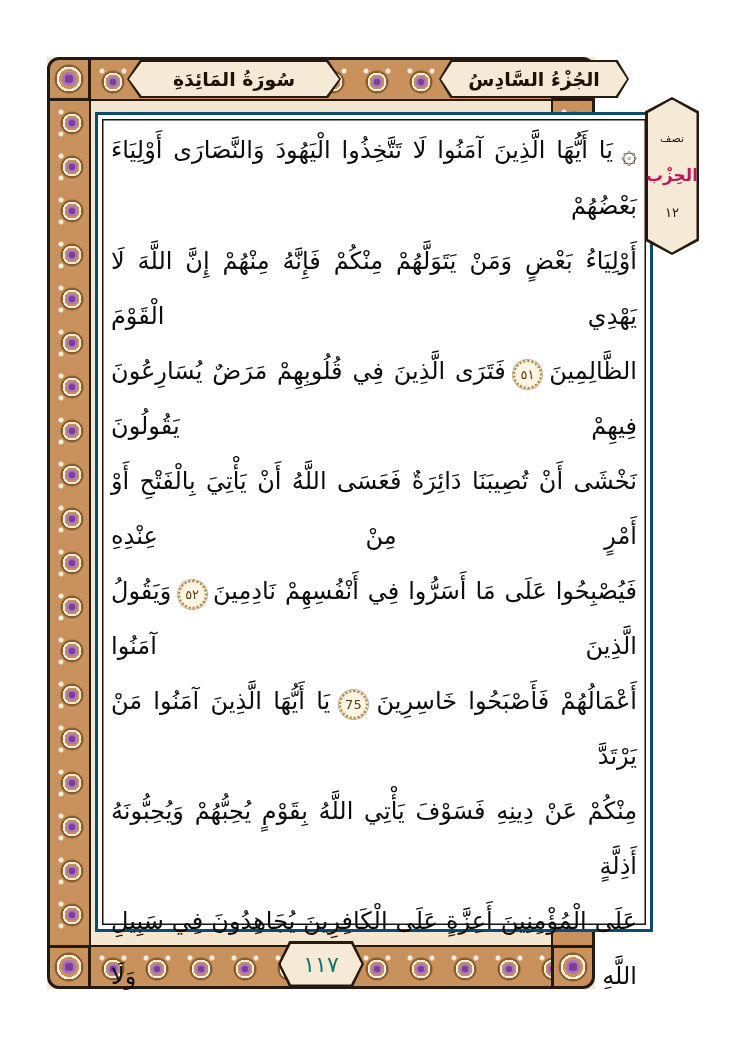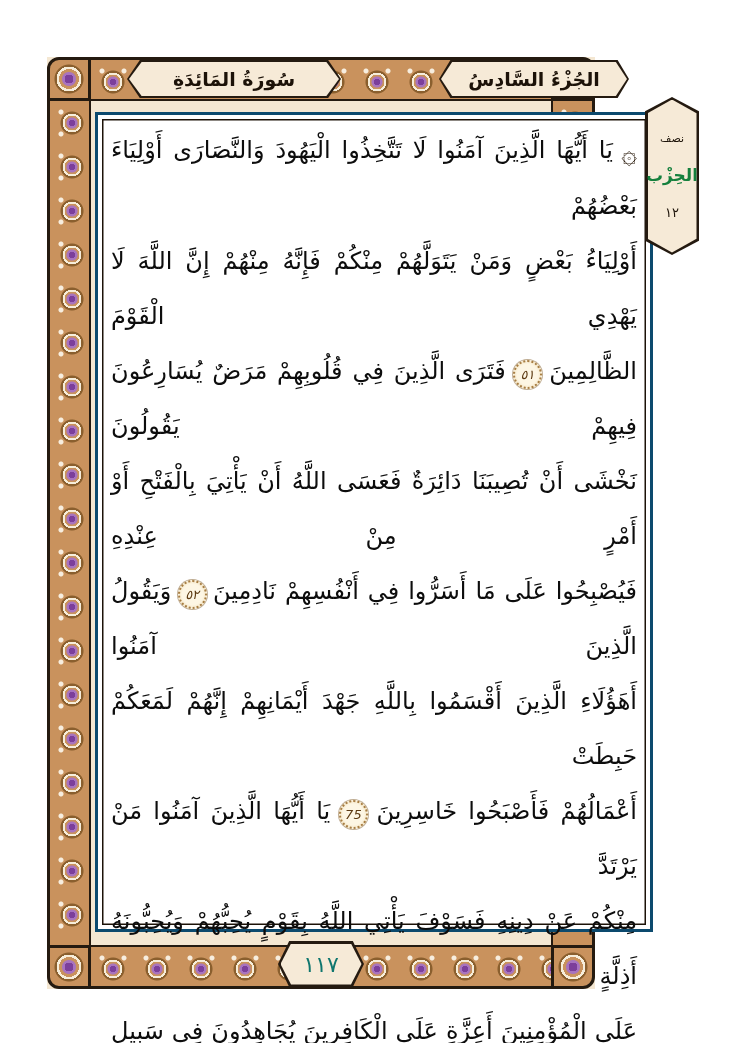--- a/index.html
+++ b/index.html
@@ -51,38 +51,38 @@
   .cart-juz{left:392px;top:3px;width:190px;}
 
   
   .hizb-badge{position:absolute;left:598px;top:40px;width:54px;height:158px;
     background:var(--outline-black);
     clip-path:polygon(50% 0, 100% 9%, 100% 91%, 50% 100%, 0 91%, 0 9%);z-index:6;}
   .hizb-badge .inner{position:absolute;inset:2.5px;background:#f6ead7;
     clip-path:polygon(50% 0, 100% 9%, 100% 91%, 50% 100%, 0 91%, 0 9%);
     display:flex;flex-direction:column;align-items:center;justify-content:center;gap:20px;}
   .hizb-small{font-size:11px;color:#1c1208;}
-  .hizb-word{font-size:17px;font-weight:bold;color:#15803d;}
+  .hizb-word{font-size:17px;font-weight:bold;color:#be185d;}
   .hizb-num{font-size:13px;color:#1c1208;}
 
   
   .text-frame{position:absolute;left:48px;top:55px;width:558px;height:820px;
     background:#ffffff;border:3px solid #0c4a6e;
     box-shadow: inset 0 0 0 4px #ffffff, inset 0 0 0 5.5px #1c1208;z-index:3;}
   .lines{position:absolute;inset:9px 13px;display:flex;flex-direction:column;direction:rtl;}
   .line{flex:1;text-align:justify;text-align-last:justify;line-height:52px;
     color:var(--text-black);white-space:normal;}
   .txt{font-size:24px;}
   .hizb-star{font-size:27px;color:#2b1c0d;vertical-align:middle;}
   .ayah{display:inline-flex;align-items:center;justify-content:center;
     width:29px;height:29px;border-radius:50%;
     border:2.5px dotted var(--medallion-ring);
     background:radial-gradient(circle,#fdf6e4 0 58%, #edd9ae 100%);
     box-shadow:0 0 0 1px rgba(138,106,58,.55);
-    color:#5c3a12;font-size:13px;line-height:1;vertical-align:middle;font-style:italic;}
+    color:#5c3a12;font-size:13px;line-height:1;vertical-align:middle;}
 
   
   .page-num-badge{position:absolute;left:50%;transform:translateX(-50%);top:884px;
     width:86px;height:46px;background:var(--outline-black);
     clip-path:polygon(13% 0, 87% 0, 100% 50%, 87% 100%, 13% 100%, 0 50%);z-index:6;}
   .page-num-badge .inner{position:absolute;inset:2.5px;background:#f6ead7;
     clip-path:polygon(13% 0, 87% 0, 100% 50%, 87% 100%, 13% 100%, 0 50%);
     display:flex;align-items:center;justify-content:center;}
   .page-num{font-size:22px;color:#0f766e;letter-spacing:3px;}
 </style>
@@ -121,21 +121,20 @@
       </div>
     </div>
 
     <div class="text-frame">
       <div class="lines">
           <div class="line"><span class="hizb-star">۞</span> <span class="txt">يَا أَيُّهَا الَّذِينَ آمَنُوا لَا تَتَّخِذُوا الْيَهُودَ وَالنَّصَارَى أَوْلِيَاءَ بَعْضُهُمْ</span></div>
           <div class="line"><span class="txt">أَوْلِيَاءُ بَعْضٍ وَمَنْ يَتَوَلَّهُمْ مِنْكُمْ فَإِنَّهُ مِنْهُمْ إِنَّ اللَّهَ لَا يَهْدِي الْقَوْمَ</span></div>
           <div class="line"><span class="txt">الظَّالِمِينَ</span> <span class="ayah">٥١</span> <span class="txt">فَتَرَى الَّذِينَ فِي قُلُوبِهِمْ مَرَضٌ يُسَارِعُونَ فِيهِمْ يَقُولُونَ</span></div>
           <div class="line"><span class="txt">نَخْشَى أَنْ تُصِيبَنَا دَائِرَةٌ فَعَسَى اللَّهُ أَنْ يَأْتِيَ بِالْفَتْحِ أَوْ أَمْرٍ مِنْ عِنْدِهِ</span></div>
           <div class="line"><span class="txt">فَيُصْبِحُوا عَلَى مَا أَسَرُّوا فِي أَنْفُسِهِمْ نَادِمِينَ</span> <span class="ayah">٥٢</span> <span class="txt">وَيَقُولُ الَّذِينَ آمَنُوا</span></div>
-          <div class="line"><span class="txt">أَهَؤُلَاءِ الَّذِينَ أَقْسَمُوا بِاللَّهِ جَهْدَ أَيْمَانِهِمْ إِنَّهُمْ لَمَعَكُمْ حَبِطَتْ</span></div>
           <div class="line"><span class="txt">أَعْمَالُهُمْ فَأَصْبَحُوا خَاسِرِينَ</span> <span class="ayah">75</span> <span class="txt">يَا أَيُّهَا الَّذِينَ آمَنُوا مَنْ يَرْتَدَّ</span></div>
           <div class="line"><span class="txt">مِنْكُمْ عَنْ دِينِهِ فَسَوْفَ يَأْتِي اللَّهُ بِقَوْمٍ يُحِبُّهُمْ وَيُحِبُّونَهُ أَذِلَّةٍ</span></div>
           <div class="line"><span class="txt">عَلَى الْمُؤْمِنِينَ أَعِزَّةٍ عَلَى الْكَافِرِينَ يُجَاهِدُونَ فِي سَبِيلِ اللَّهِ وَلَا</span></div>
         </div>
     </div>
 
     <div class="page-num-badge">
       <div class="inner">
         <span class="page-num">١١٧</span>
       </div>

